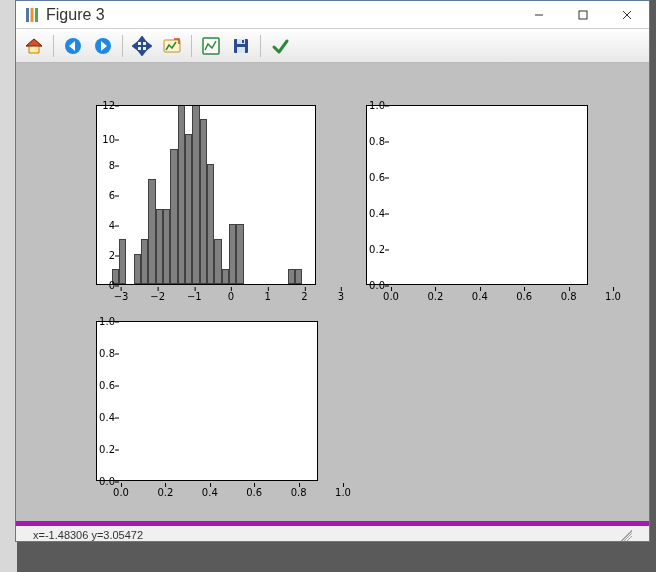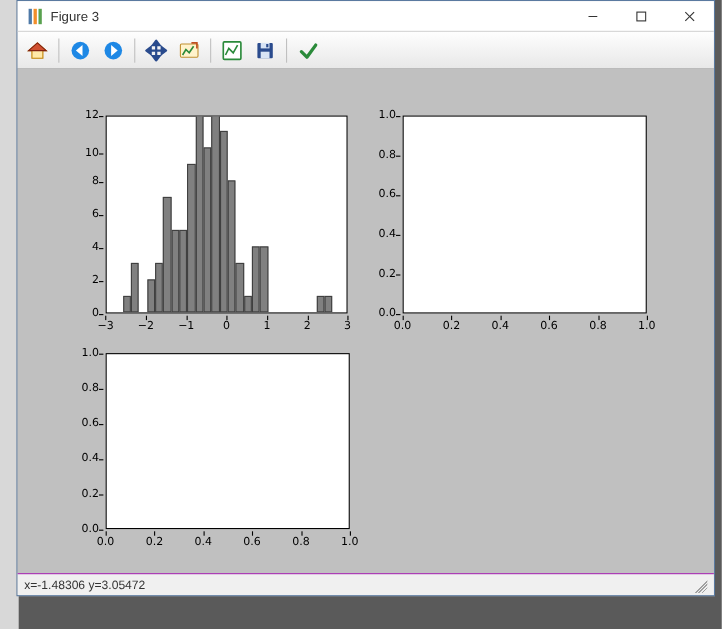--- a/index.html
+++ b/index.html
@@ -35,21 +35,21 @@
     border-bottom: 1px solid #d0d0d0;
   }
   .titlebar .icon {
     width: 16px; height: 16px;
     margin: 0 6px 0 8px;
     display: inline-flex;
   }
   .titlebar .title {
     flex: 1;
     color: #333;
-    font-size: 12px;
+    font-size: 16px;
   }
   .win-controls { display: flex; }
   .win-btn {
     width: 44px; height: 28px;
     display: flex; align-items: center; justify-content: center;
     color: #333;
     font-size: 13px;
   }
 
   .toolbar {
@@ -75,24 +75,24 @@
 
   .canvas-area {
     flex: 1;
     position: relative;
     background: #c0c0c0;
   }
 
   .statusbar {
     height: 20px;
     background: #f0f0f0;
-    border-top: 1px solid #a21caf;
+    border-top: 5px solid #a21caf;
     display: flex;
-    align-items: center;
-    padding: 0 6px;
+    align-items: flex-end;
+    padding: 0 17px;
     font-size: 11px;
     color: #333;
     justify-content: space-between;
   }
   .status-right { display:flex; align-items:center; gap:4px; }
   .resize-grip {
     width: 14px; height: 14px;
     background:
       linear-gradient(135deg, transparent 60%, #a0a0a0 60%, #a0a0a0 65%, transparent 65%,
                               transparent 70%, #a0a0a0 70%, #a0a0a0 75%, transparent 75%,
@@ -105,20 +105,21 @@
   .plot-box {
     position: absolute;
     background: #fff;
     border: 1px solid #000;
   }
   .ytick, .xtick {
     position: absolute;
     font-size: 10px;
     color: #000;
     font-family: "DejaVu Sans", Arial, sans-serif;
+    margin-left: 25px;
   }
   .ytick { text-align: right; transform: translateY(-50%); }
   .xtick { text-align: center; transform: translateX(-50%); }
   .ytick .tick-mark {
     position: absolute; right: -4px; top: 50%; width: 4px; height: 1px; background: #000;
   }
   .xtick .tick-mark {
     position: absolute; left: 50%; top: -4px; width: 1px; height: 4px; background: #000;
   }
   .bar {

